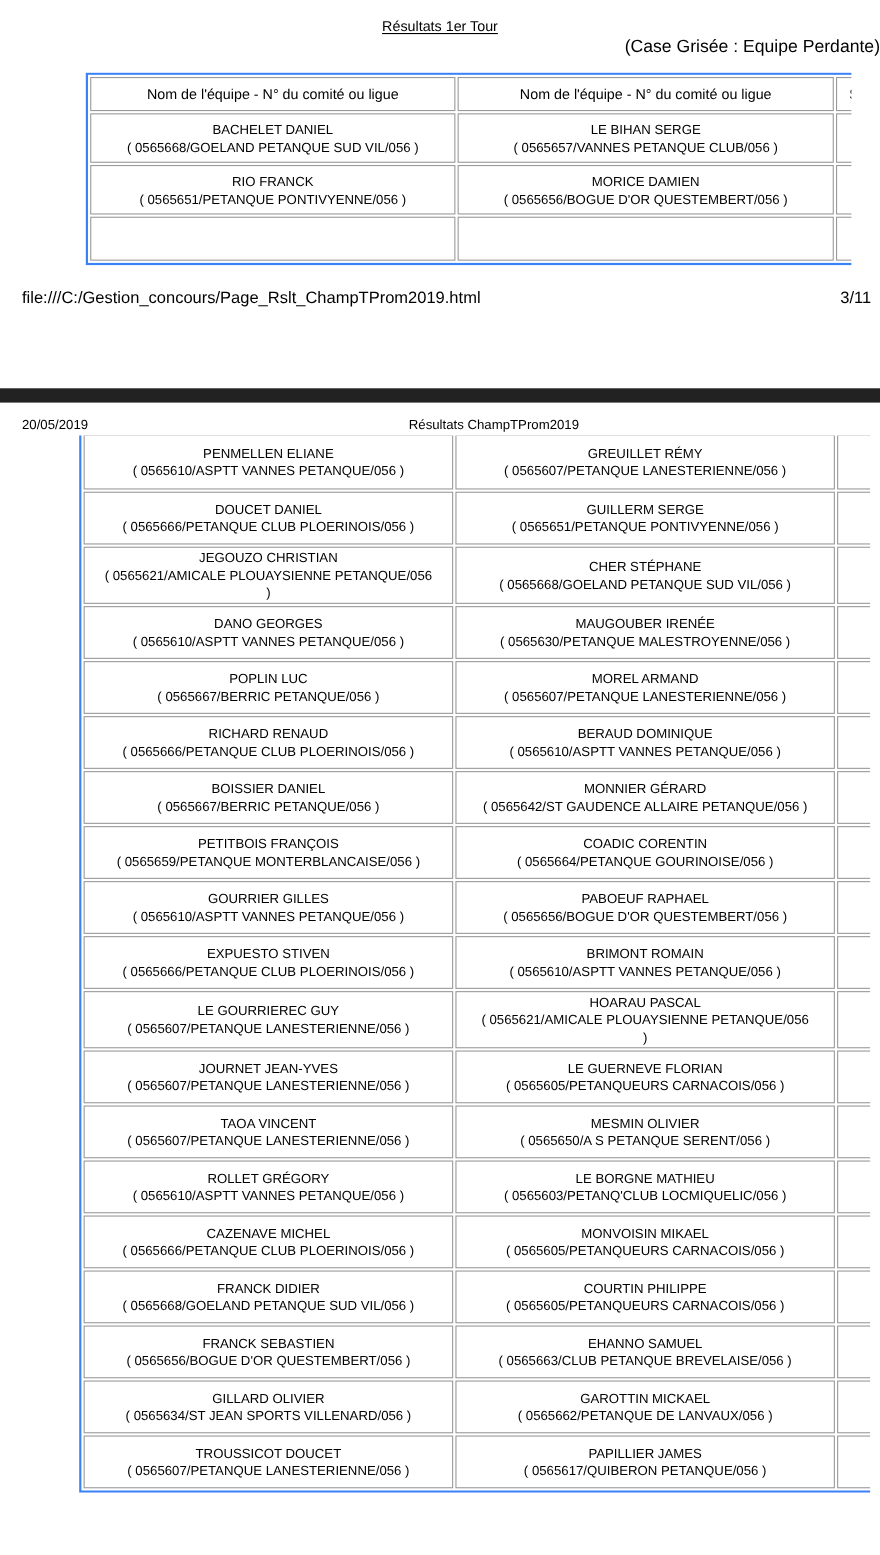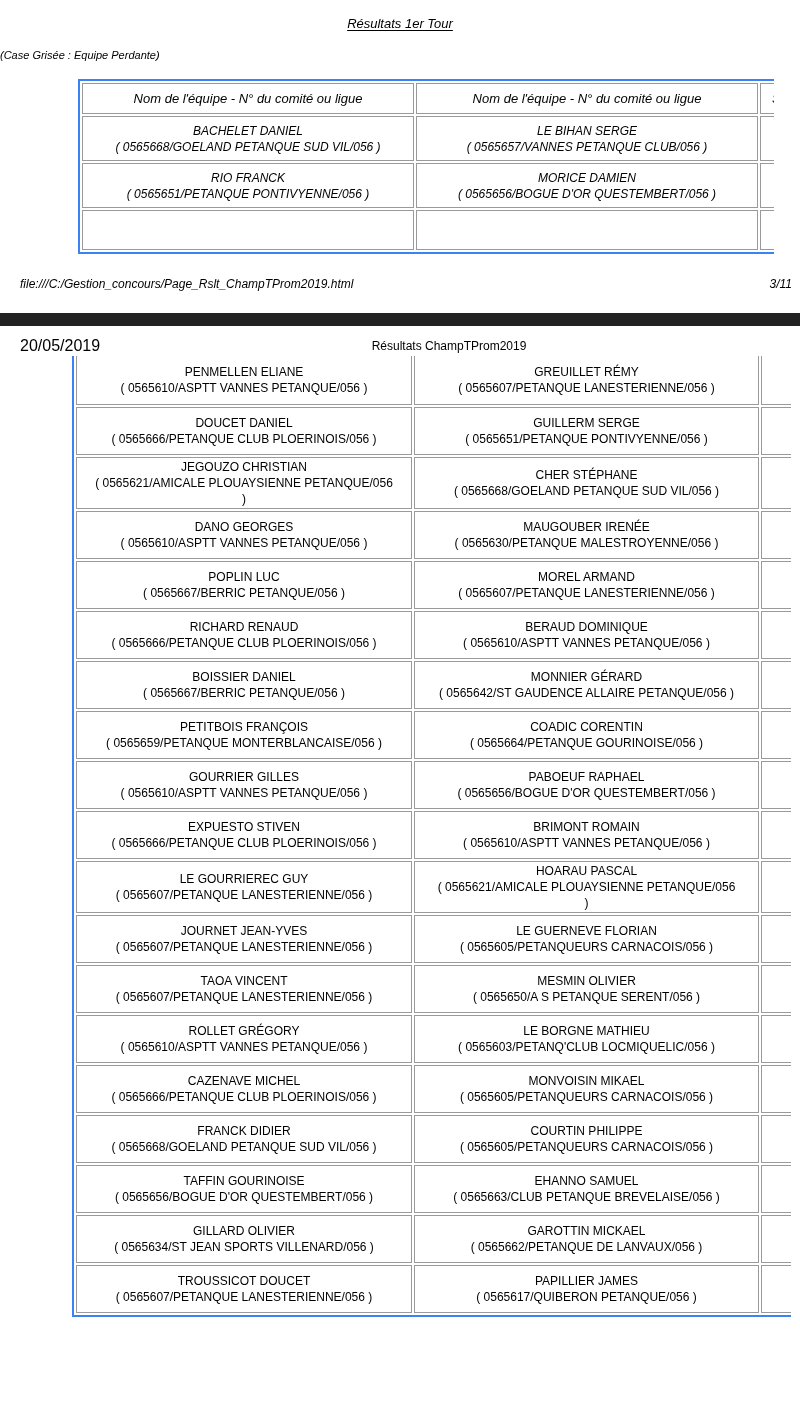--- a/index.html
+++ b/index.html
@@ -10,33 +10,33 @@
   }
   .screen {
     width: 800px;
     height: 1414px;
     position: relative;
     background: #fff;
     overflow: hidden;
   }
 
   
-  .page1 { height: 313px; overflow: hidden; font-style: italic; }
+  .page1 { height: 353px; overflow: hidden; }
   .page-title {
     text-align: center;
     padding-top: 16px;
     font-size: 13px;
     line-height: 15px;
     text-decoration: underline;
     text-underline-offset: 2px;
   }
   .page-subtitle {
-    text-align: left;
-    margin-top: 17px;
-    font-size: 11px;
+    text-align: right;
+    margin-top: 4px;
+    font-size: 16px;
     line-height: 15px;
   }
 
   
   .tbl-clip { overflow: hidden; }
   .clip1 { margin: 16px 0 0 38px; width: 736px; height: 180px; }
   .clip2 { margin: 0 0 0 32px; width: 759px; }
 
   table.results {
     border-collapse: separate;
@@ -80,39 +80,39 @@
   
   #tbody2 tr:first-child .score-cell { vertical-align: top; padding-top: 3px; }
 
   .partial-row td { height: 36px; }
 
   
   .p1-footer {
     display: flex;
     justify-content: space-between;
     margin: 18px 8px 0 20px;
-    font-size: 12px;
+    font-size: 15px;
     line-height: 14px;
   }
 
   
   .page-break-bar {
     height: 13px;
     width: 800px;
     background: #222222;
   }
 
   
   .page2 { height: 1088px; overflow: hidden; }
   .p2-header { position: relative; height: 30px; }
   .p2-date {
     position: absolute;
     left: 20px;
     top: 13px;
-    font-size: 16px;
+    font-size: 12px;
     line-height: 14px;
   }
   .p2-title {
     position: absolute;
     left: 449px;
     transform: translateX(-50%);
     top: 13px;
     font-size: 12px;
     line-height: 14px;
     white-space: nowrap;
@@ -368,21 +368,21 @@
                 <span class="team-club">( 0565668/GOELAND PETANQUE SUD VIL/056 )</span>
               </td>
               <td class="team-cell">
                 <span class="team-name">COURTIN PHILIPPE</span>
                 <span class="team-club">( 0565605/PETANQUEURS CARNACOIS/056 )</span>
               </td>
               <td class="score-cell">**</td>
             </tr>
             <tr>
               <td class="team-cell">
-                <span class="team-name">TAFFIN GOURINOISE</span>
+                <span class="team-name">FRANCK SEBASTIEN</span>
                 <span class="team-club">( 0565656/BOGUE D'OR QUESTEMBERT/056 )</span>
               </td>
               <td class="team-cell">
                 <span class="team-name">EHANNO SAMUEL</span>
                 <span class="team-club">( 0565663/CLUB PETANQUE BREVELAISE/056 )</span>
               </td>
               <td class="score-cell">**</td>
             </tr>
             <tr>
               <td class="team-cell">

